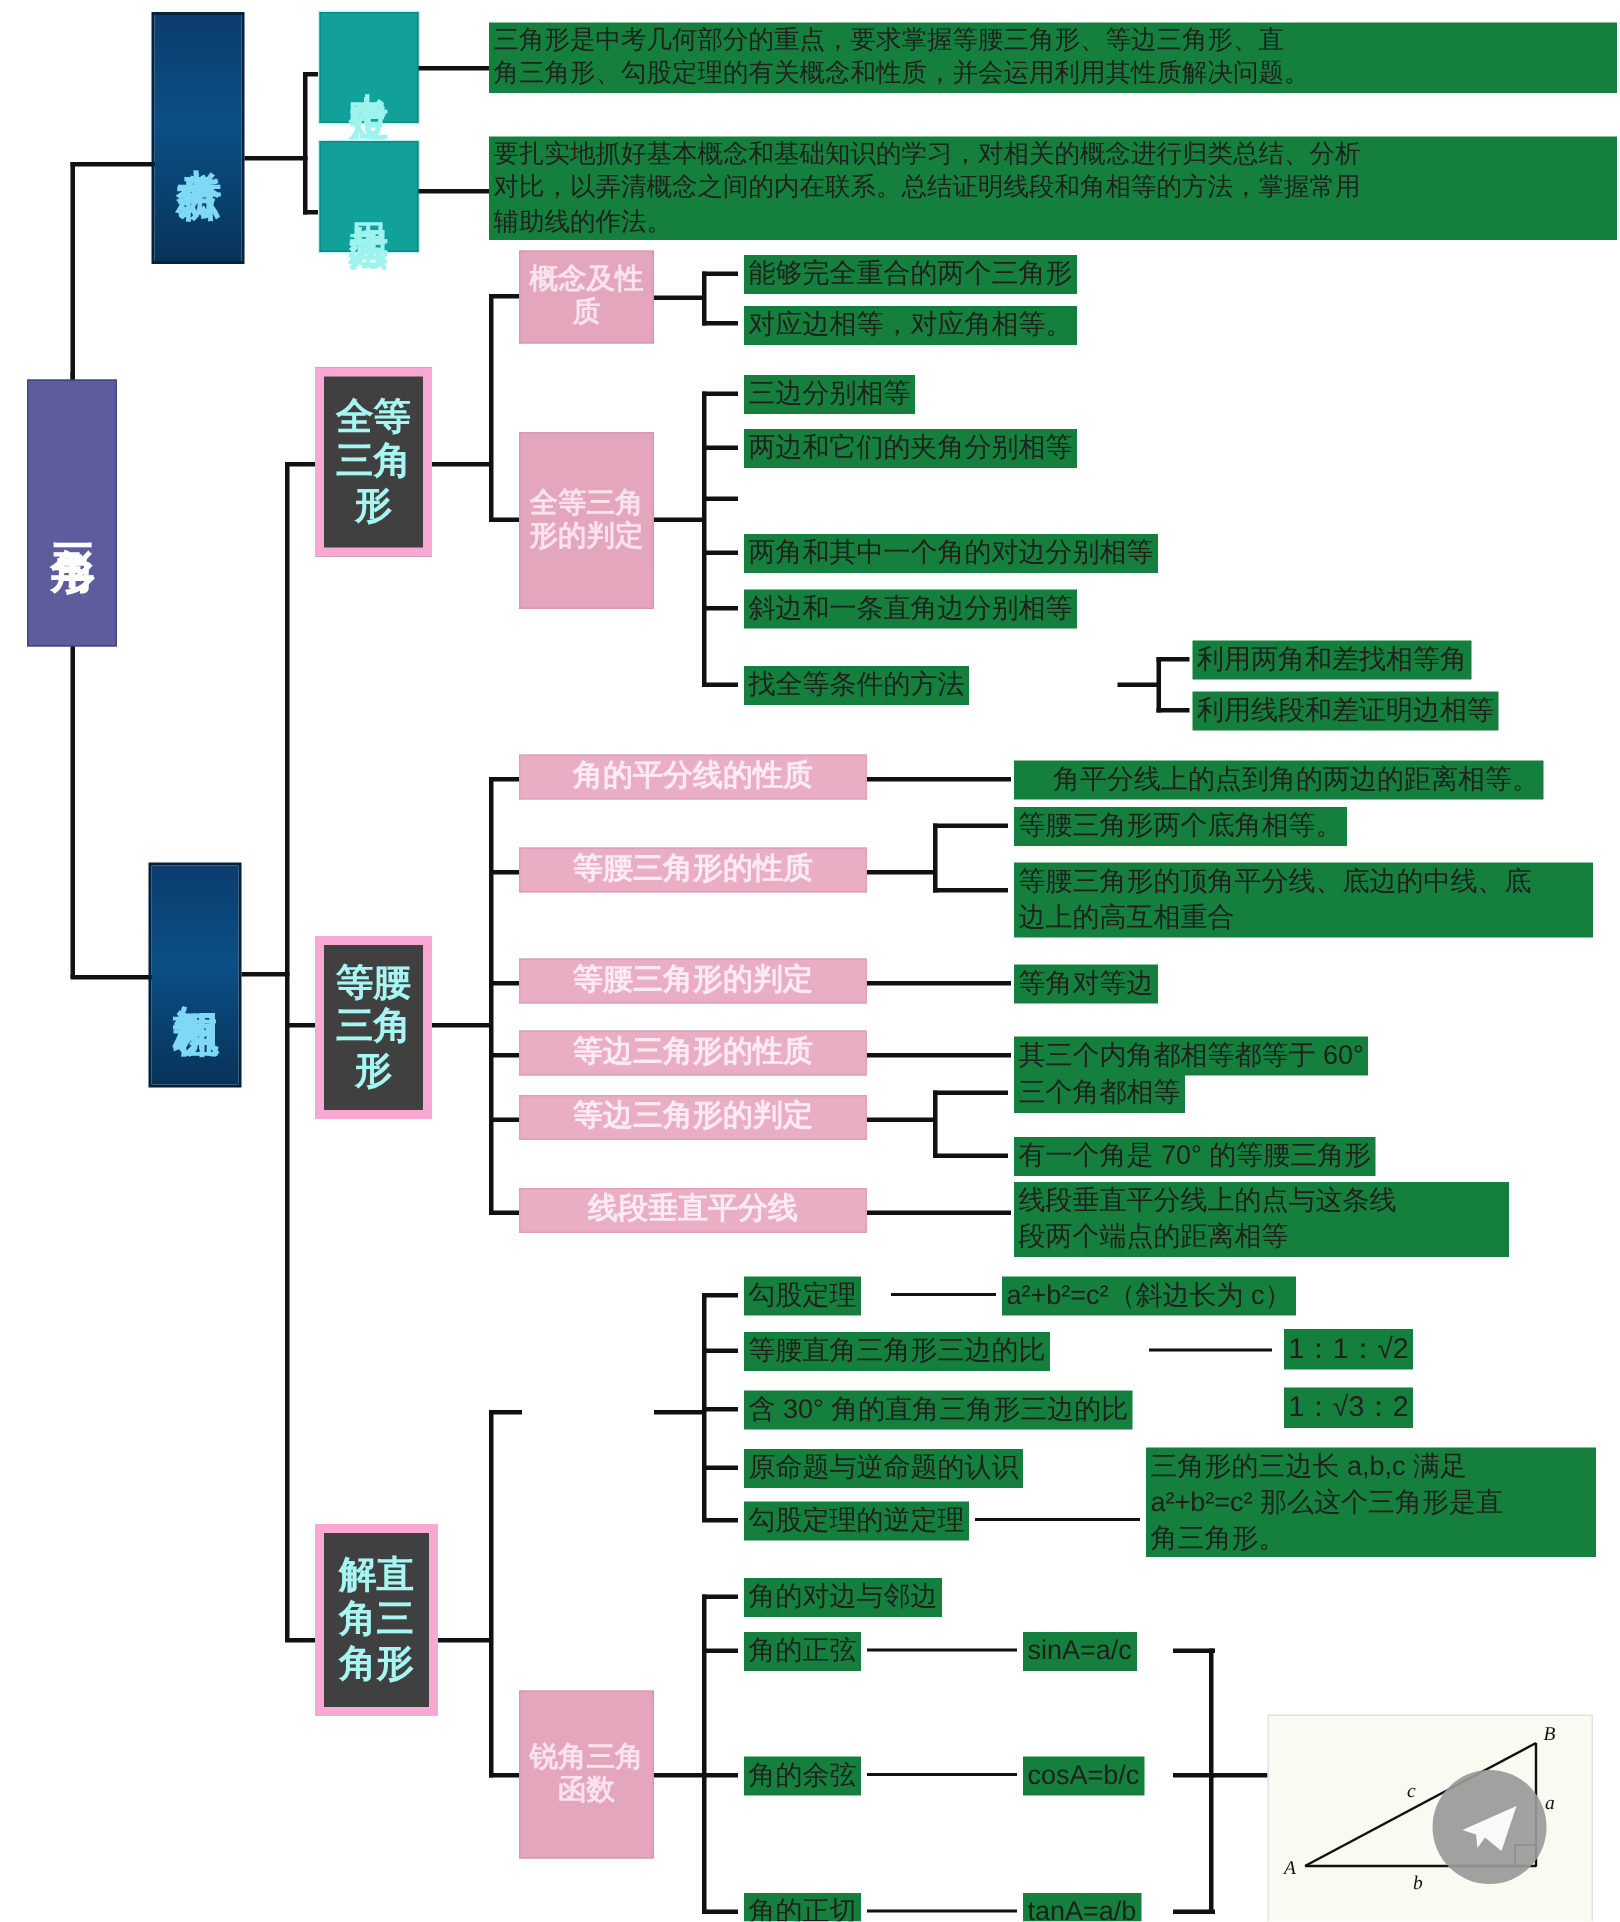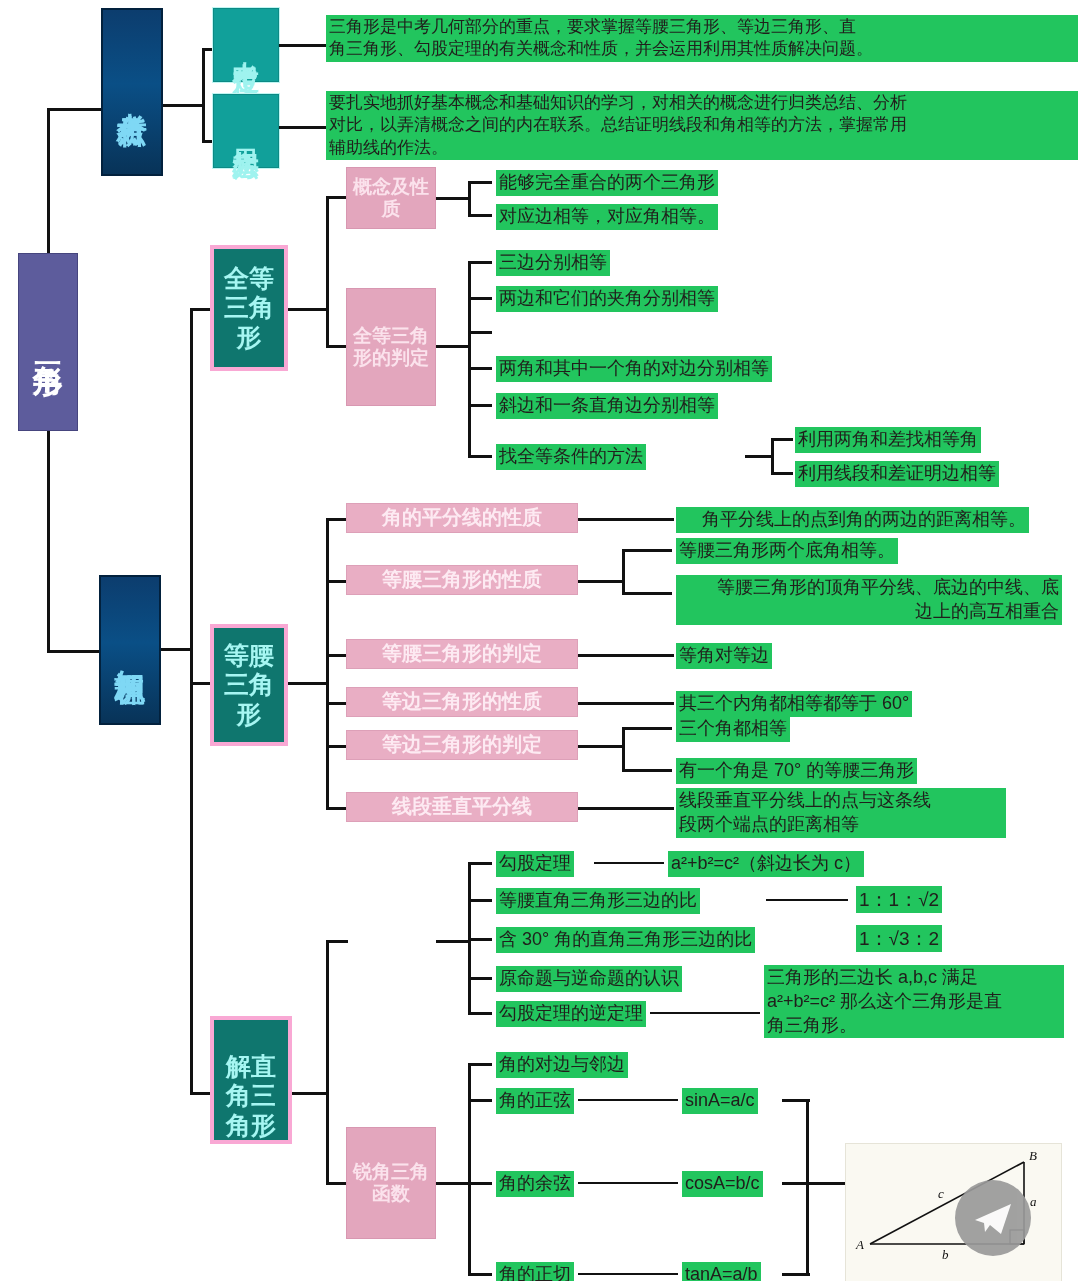--- a/index.html
+++ b/index.html
@@ -8,29 +8,29 @@
 
   
   .node{position:absolute;box-sizing:border-box;display:flex;align-items:center;
         justify-content:center;text-align:center;line-height:1.18;}
 
   .root-node{background:#5d5c9c;color:#fff;font-weight:bold;border:1px solid #46457e;}
   .blue-node{background:linear-gradient(180deg,#0c3d6e 0%,#0a4f86 45%,#083358 100%);
              color:#7fd8f5;font-weight:bold;border:2px solid #02213d;}
   .teal-node{background:#11a09a;color:#9ff3ef;font-weight:bold;border:1px solid #0c8a85;
              box-shadow:0 0 0 1px #bff5f2;}
-  .teal-node2{background:#0f766e;color:#a6f6f2;font-weight:bold;border:4px solid #f9a8d4;}
+  .teal-node2{background:#404040;color:#a6f6f2;font-weight:bold;border:6px solid #f9a8d4;}
   .pink-node{background:#e3a6bd;color:#fbe2ec;font-weight:bold;border:1px solid #d897b1;}
   .pink-bar{background:#e9aec4;color:#fdeaf2;font-weight:bold;border:1px solid #ddA0b8;}
 
   
   .vtext{writing-mode:vertical-rl;text-orientation:upright;letter-spacing:2px;}
 
   
-  .leaf{position:absolute;background:#22c55e;color:#20201c;white-space:pre;
+  .leaf{position:absolute;background:#15803d;color:#20201c;white-space:pre;
         padding:1px 3px;box-sizing:border-box;line-height:1.32;}
   .leaf.multi{white-space:pre-line;}
 
   
   .ln{position:absolute;background:#111;}
   .lnh{height:3px;}
   .lnv{width:3px;}
 
   
   .tri-panel{position:absolute;background:#faf9f2;border:1px solid #e6e4d8;}
@@ -148,21 +148,21 @@
   <div class="leaf" style="left:676px;top:507px;font-size:18px;padding-left:26px;">角平分线上的点到角的两边的距离相等。</div>
 
   <div class="node pink-bar" style="left:346px;top:565px;width:232px;height:30px;font-size:20px;">
     <span>等腰三角形的性质</span>
   </div>
   <div class="ln lnh" style="left:578px;top:580px;width:46px;height:3px;"></div>
   <div class="ln lnv" style="left:622px;top:549px;width:3px;height:46px;"></div>
   <div class="ln lnh" style="left:622px;top:549px;width:50px;height:3px;"></div>
   <div class="ln lnh" style="left:622px;top:592px;width:50px;height:3px;"></div>
   <div class="leaf" style="left:676px;top:538px;font-size:18px;">等腰三角形两个底角相等。</div>
-  <div class="leaf multi" style="left:676px;top:575px;width:386px;font-size:18px;text-align:right;">等腰三角形的顶角平分线、底边的中线、底
+  <div class="leaf multi" style="left:676px;top:575px;width:386px;font-size:18px;">等腰三角形的顶角平分线、底边的中线、底
 边上的高互相重合</div>
 
   <div class="node pink-bar" style="left:346px;top:639px;width:232px;height:30px;font-size:20px;">
     <span>等腰三角形的判定</span>
   </div>
   <div class="ln lnh" style="left:578px;top:654px;width:96px;height:3px;"></div>
   <div class="leaf" style="left:676px;top:643px;font-size:18px;">等角对等边</div>
 
   <div class="node pink-bar" style="left:346px;top:687px;width:232px;height:30px;font-size:20px;">
     <span>等边三角形的性质</span>
@@ -180,21 +180,21 @@
   <div class="leaf" style="left:676px;top:716px;font-size:18px;">三个角都相等</div>
   <div class="leaf" style="left:676px;top:758px;font-size:18px;">有一个角是 70° 的等腰三角形</div>
 
   <div class="node pink-bar" style="left:346px;top:792px;width:232px;height:30px;font-size:20px;">
     <span>线段垂直平分线</span>
   </div>
   <div class="ln lnh" style="left:578px;top:807px;width:96px;height:3px;"></div>
   <div class="leaf multi" style="left:676px;top:788px;width:330px;font-size:18px;">线段垂直平分线上的点与这条线
 段两个端点的距离相等</div>
 
-  <div class="node teal-node2" style="left:210px;top:1016px;width:82px;height:128px;font-size:25px;align-items:flex-end;">
+  <div class="node teal-node2" style="left:210px;top:1016px;width:82px;height:128px;font-size:25px;">
     <span>解直角三角形</span>
   </div>
   <div class="ln lnh" style="left:292px;top:1092px;width:36px;height:3px;"></div>
   <div class="ln lnv" style="left:326px;top:940px;width:3px;height:245px;"></div>
   <div class="ln lnh" style="left:326px;top:940px;width:22px;height:3px;"></div>
   <div class="ln lnh" style="left:326px;top:1182px;width:22px;height:3px;"></div>
 
   <div class="ln lnh" style="left:436px;top:940px;width:34px;height:3px;"></div>
   <div class="ln lnv" style="left:468px;top:862px;width:3px;height:152px;"></div>
   <div class="ln lnh" style="left:468px;top:862px;width:24px;height:3px;"></div>

